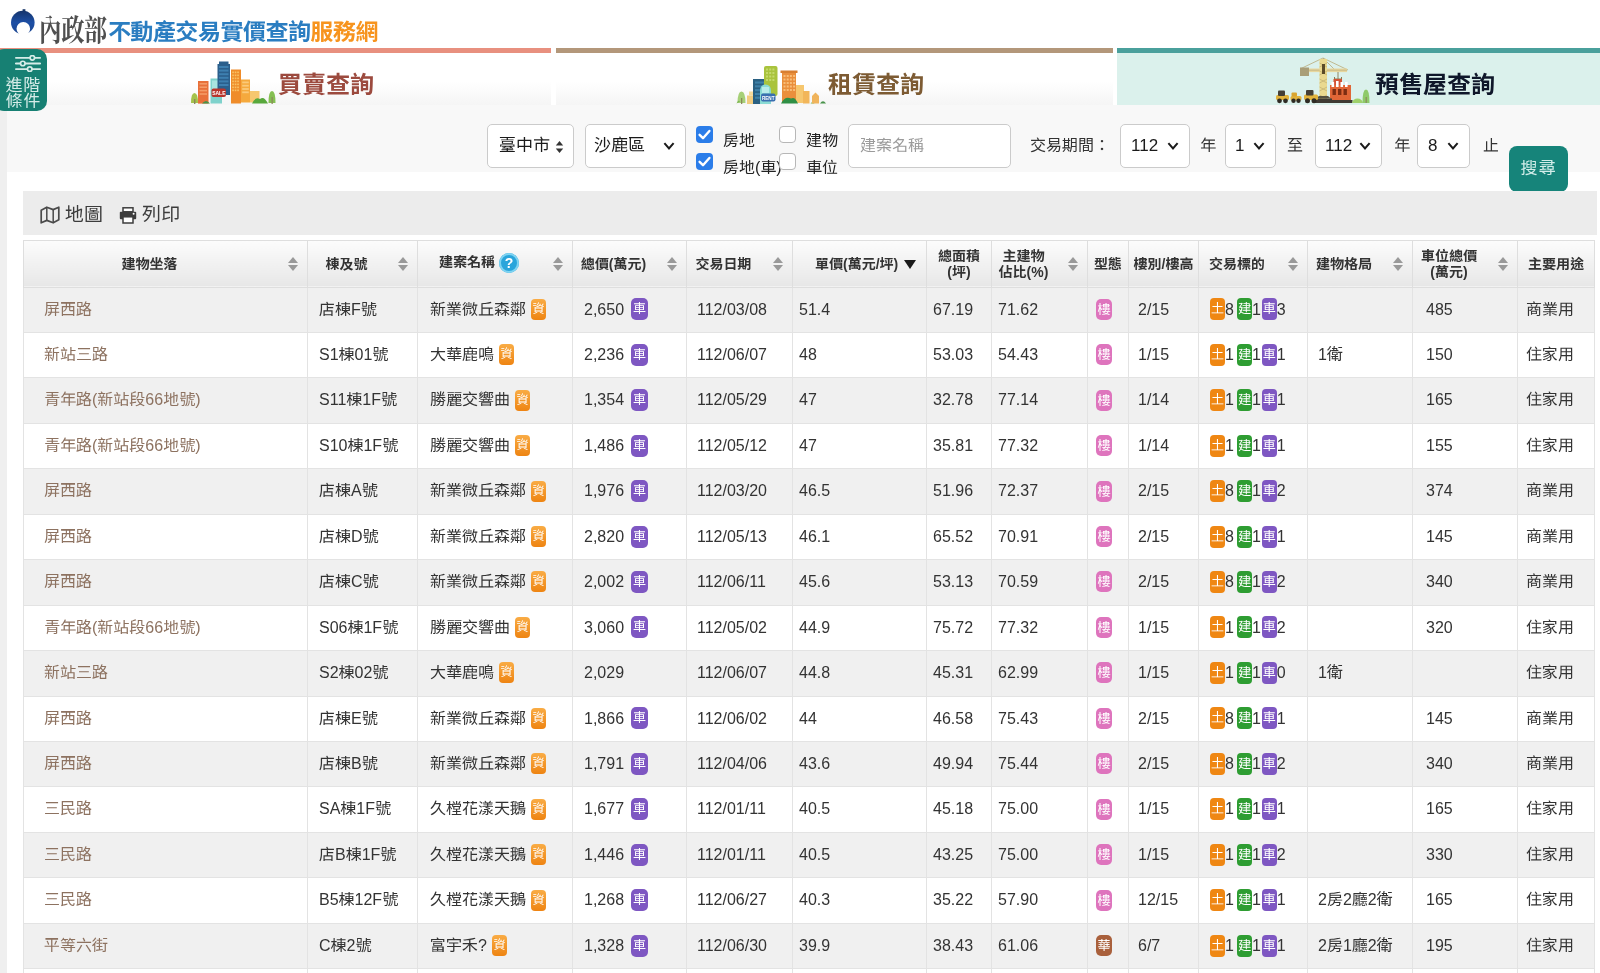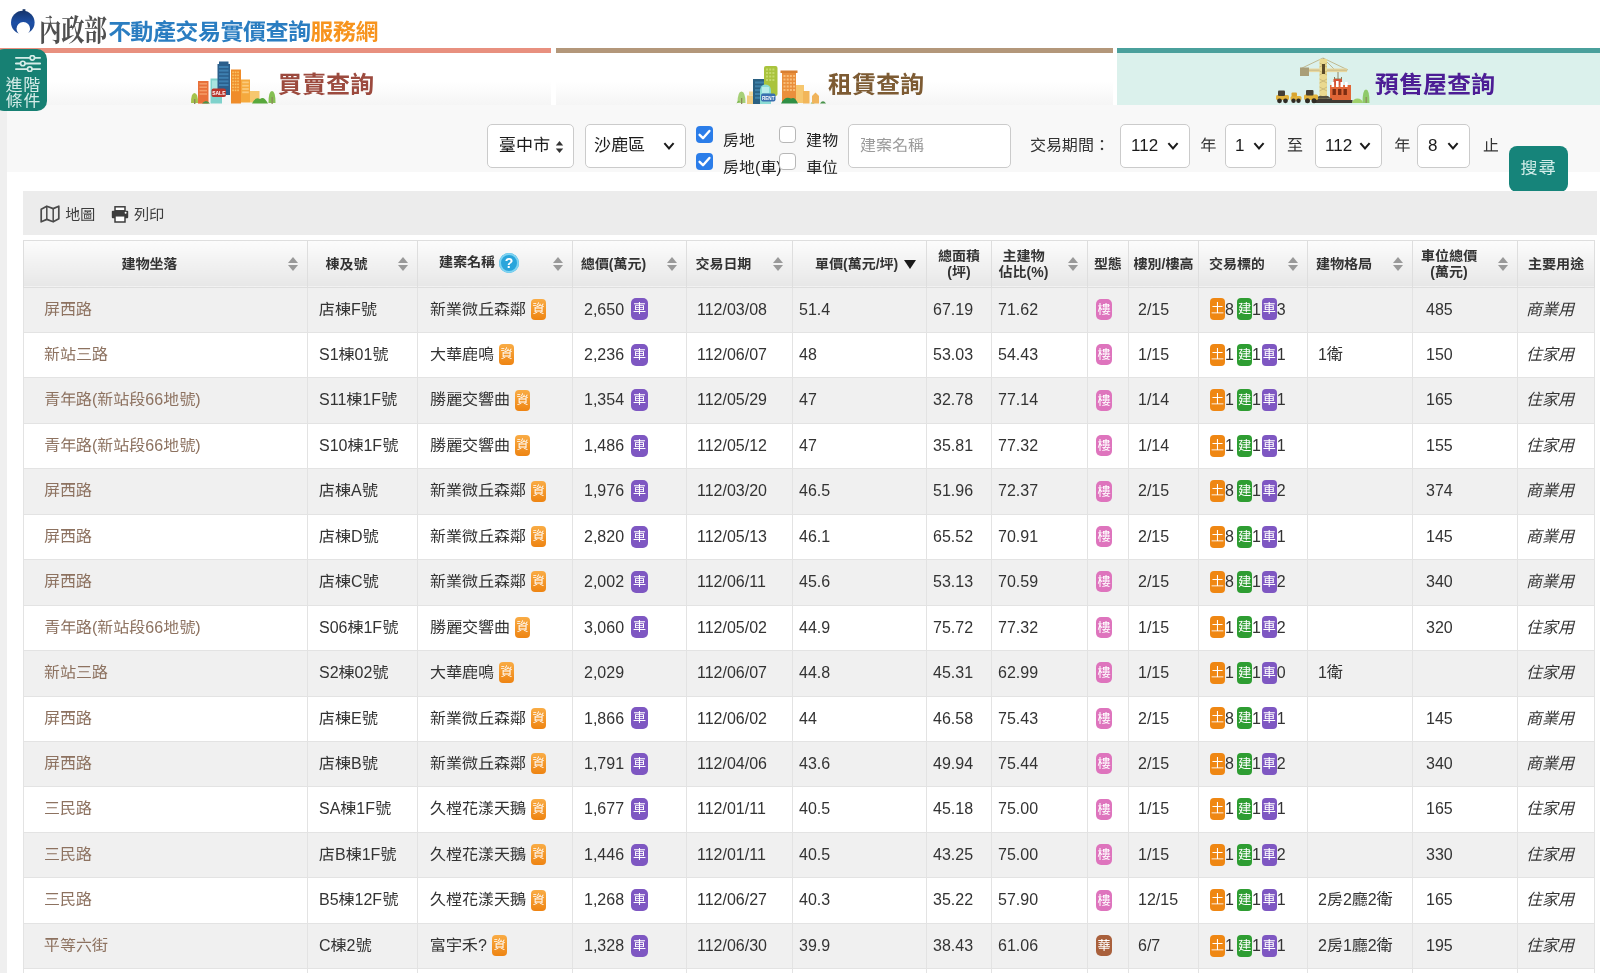--- a/index.html
+++ b/index.html
@@ -14,21 +14,21 @@
 
 .tabs{position:absolute;left:0;top:48px;width:1600px;height:57px;}
 .tab{position:absolute;top:0;height:57px;background:linear-gradient(#ffffff 55%,#f5f5f5);}
 .tab1{left:0;width:551px;border-top:5px solid #e8907f;}
 .tab2{left:556px;width:557px;border-top:5px solid #b3977a;}
 .tab3{left:1117px;width:483px;border-top:5px solid #4aa09c;background:#dbf1ec;}
 .tabicon{position:absolute;bottom:1px;}
 .tablbl{position:absolute;font-size:24px;font-weight:700;top:12px;white-space:nowrap;}
 .tab1 .tablbl{left:278px;color:#9c4a3e}
 .tab2 .tablbl{left:272px;color:#7d5b33}
-.tab3 .tablbl{left:258px;color:#4c1d95}
+.tab3 .tablbl{left:258px;color:#0f172a}
 
 .advbtn{position:absolute;left:-6px;top:49px;width:53px;height:62px;background:#178073;
  border-radius:10px;z-index:30;text-align:center;}
 .advbtn .txt{color:#d6ece8;font-size:17px;line-height:16px;margin-top:2px;letter-spacing:1px;padding-left:6px;}
 .advbtn svg{margin-top:6px;margin-left:15px;}
 
 .sband{position:absolute;left:0;top:105px;width:1600px;height:67px;background:#f8f8f8;}
 .leftrail{position:absolute;left:0;top:105px;width:7px;height:868px;background:#efefef;}
 .ctl{position:absolute;background:#fff;border:1px solid #cbcbcb;border-radius:5px;height:44px;top:19px;
  font-size:17px;color:#1a1a1a;line-height:42px;padding-left:11px;white-space:nowrap;}
@@ -36,21 +36,21 @@
 .lbl{position:absolute;top:23px;font-size:16px;color:#333;line-height:36px;white-space:nowrap;}
 .phold{color:#9b9b9b;font-size:16px;}
 .cb{position:absolute;width:17px;height:17px;border-radius:4px;}
 .cb.on{background:#2b7de9;}
 .cb.off{background:#fff;border:1px solid #b7b7b7;}
 .cblbl{position:absolute;font-size:16px;color:#222;}
 .searchbtn{position:absolute;left:1509px;top:17px;width:59px;height:46px;background:#16847a;
  border-radius:8px;color:#d2ede9;font-size:17px;text-align:center;line-height:46px;letter-spacing:1px;margin-top:24px;}
 
 .toolbar{position:absolute;left:23px;top:191px;width:1574px;height:44px;background:#ececec;
- font-size:15px;color:#3c3c3c;line-height:48px;}
+ font-size:19px;color:#3c3c3c;line-height:48px;}
 .tbi{margin-left:17px;}
 .tbi svg{vertical-align:-3px;margin-right:5px;}
 
 .tblwrap{position:absolute;left:23px;top:239.5px;width:1572px;}
 table{border-collapse:collapse;table-layout:fixed;width:1571px;font-size:16px;}
 th{height:47px;font-size:14px;font-weight:700;color:#333;text-align:center;position:relative;
  background:linear-gradient(#fcfcfc,#e7e7e7);border:1px solid #dedede;line-height:16px;padding:0 36px 0 4px;white-space:nowrap;}
 th.plain{padding:0 2px;}
 td{height:44.45px;line-height:44.45px;border:1px solid #e3e3e3;padding:0 0 0 6px;vertical-align:middle;overflow:hidden;white-space:nowrap;}
 table{border:1px solid #c6c6c6;}
@@ -60,21 +60,21 @@
 td.c2{padding-left:11px;}
 td.c3{padding-left:12px;}
 td.c4{padding-left:11px;}
 td.c5{padding-left:10px;}
 td.c6{padding-left:6px;}
 td.c9{padding-left:8px;}
 td.c10{padding-left:9px;}
 td.c11{padding-left:11px;}
 td.c12{padding-left:10px;}
 td.c13{padding-left:13px;}
-td.c14{padding-left:8px;font-style:italic;}
+td.c14{padding-left:8px;}
 
 .sort{position:absolute;right:9px;top:50%;margin-top:-7px;width:10px;}
 .sort i{display:block;width:0;height:0;border-left:5px solid transparent;border-right:5px solid transparent;}
 .sort .u{border-bottom:6px solid #999;margin-bottom:2px;}
 .sort .d{border-top:6px solid #999;}
 .sortdn{position:absolute;right:10px;top:50%;margin-top:-4px;width:0;height:0;
  border-left:6px solid transparent;border-right:6px solid transparent;border-top:9px solid #1a1a1a;}
 
 .bg{display:inline-block;color:#fff;text-align:center;font-weight:400;}
 .b-zi{width:15px;height:21px;line-height:21px;font-size:12px;border-radius:4px;

